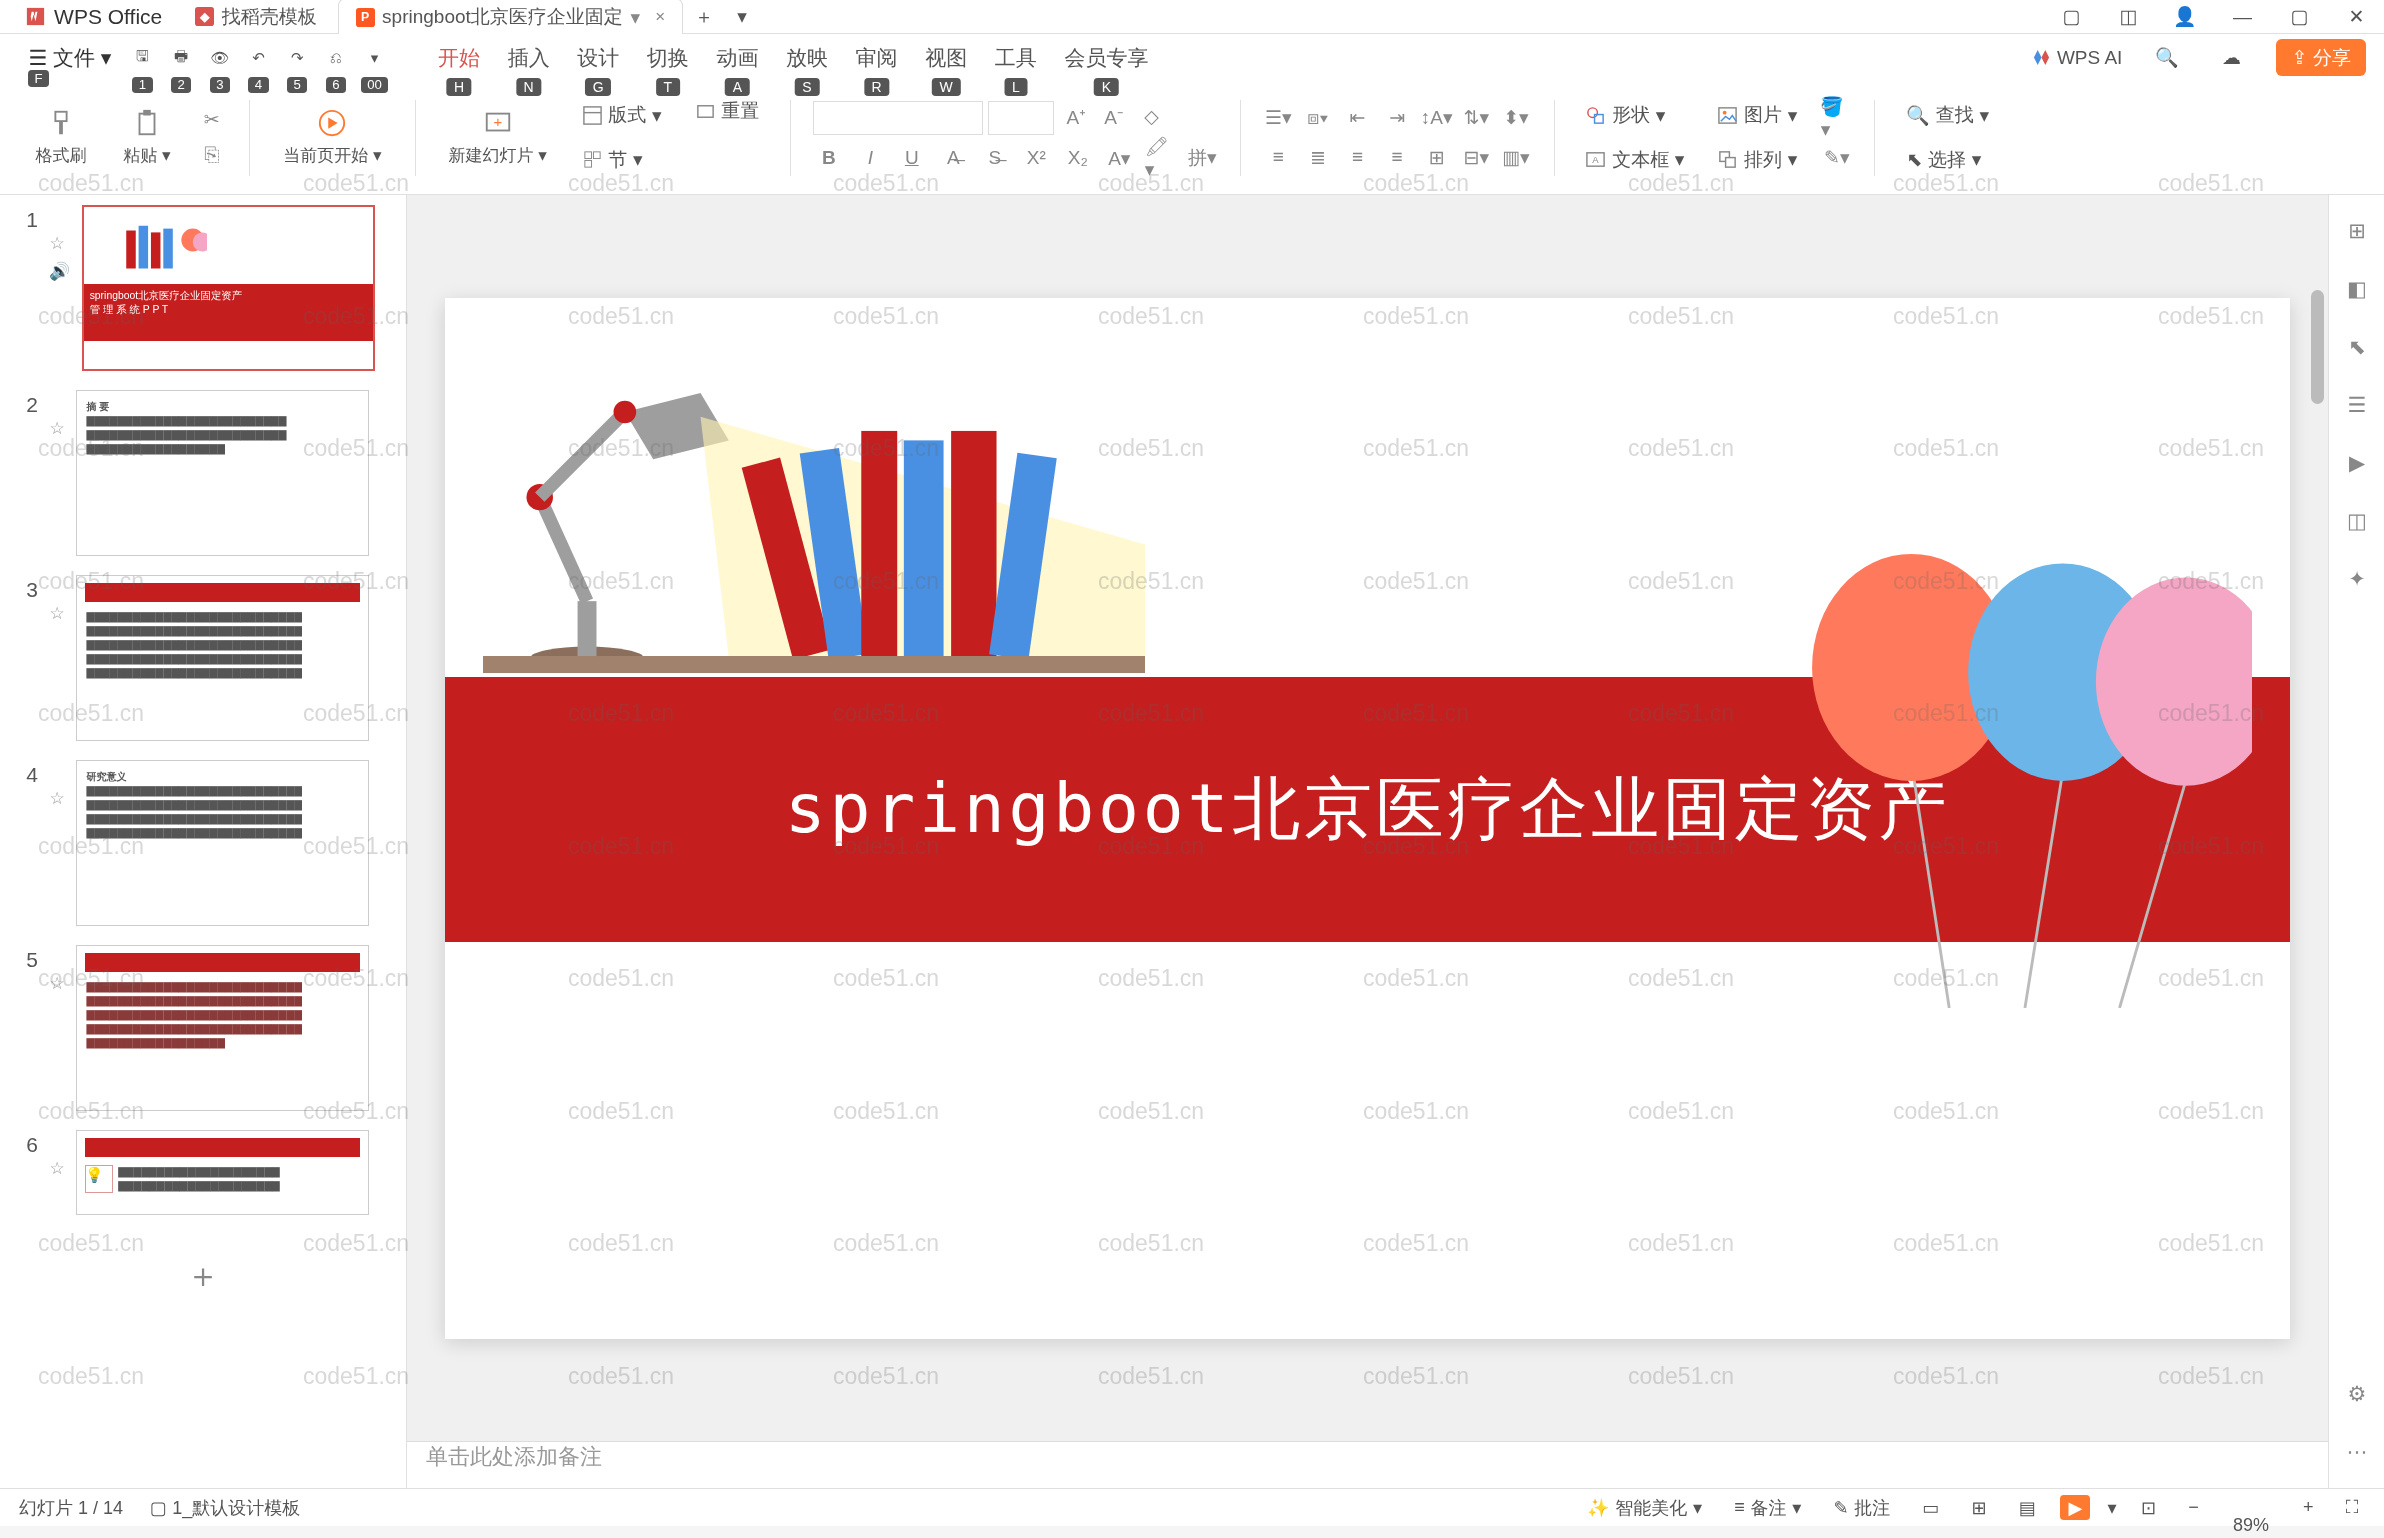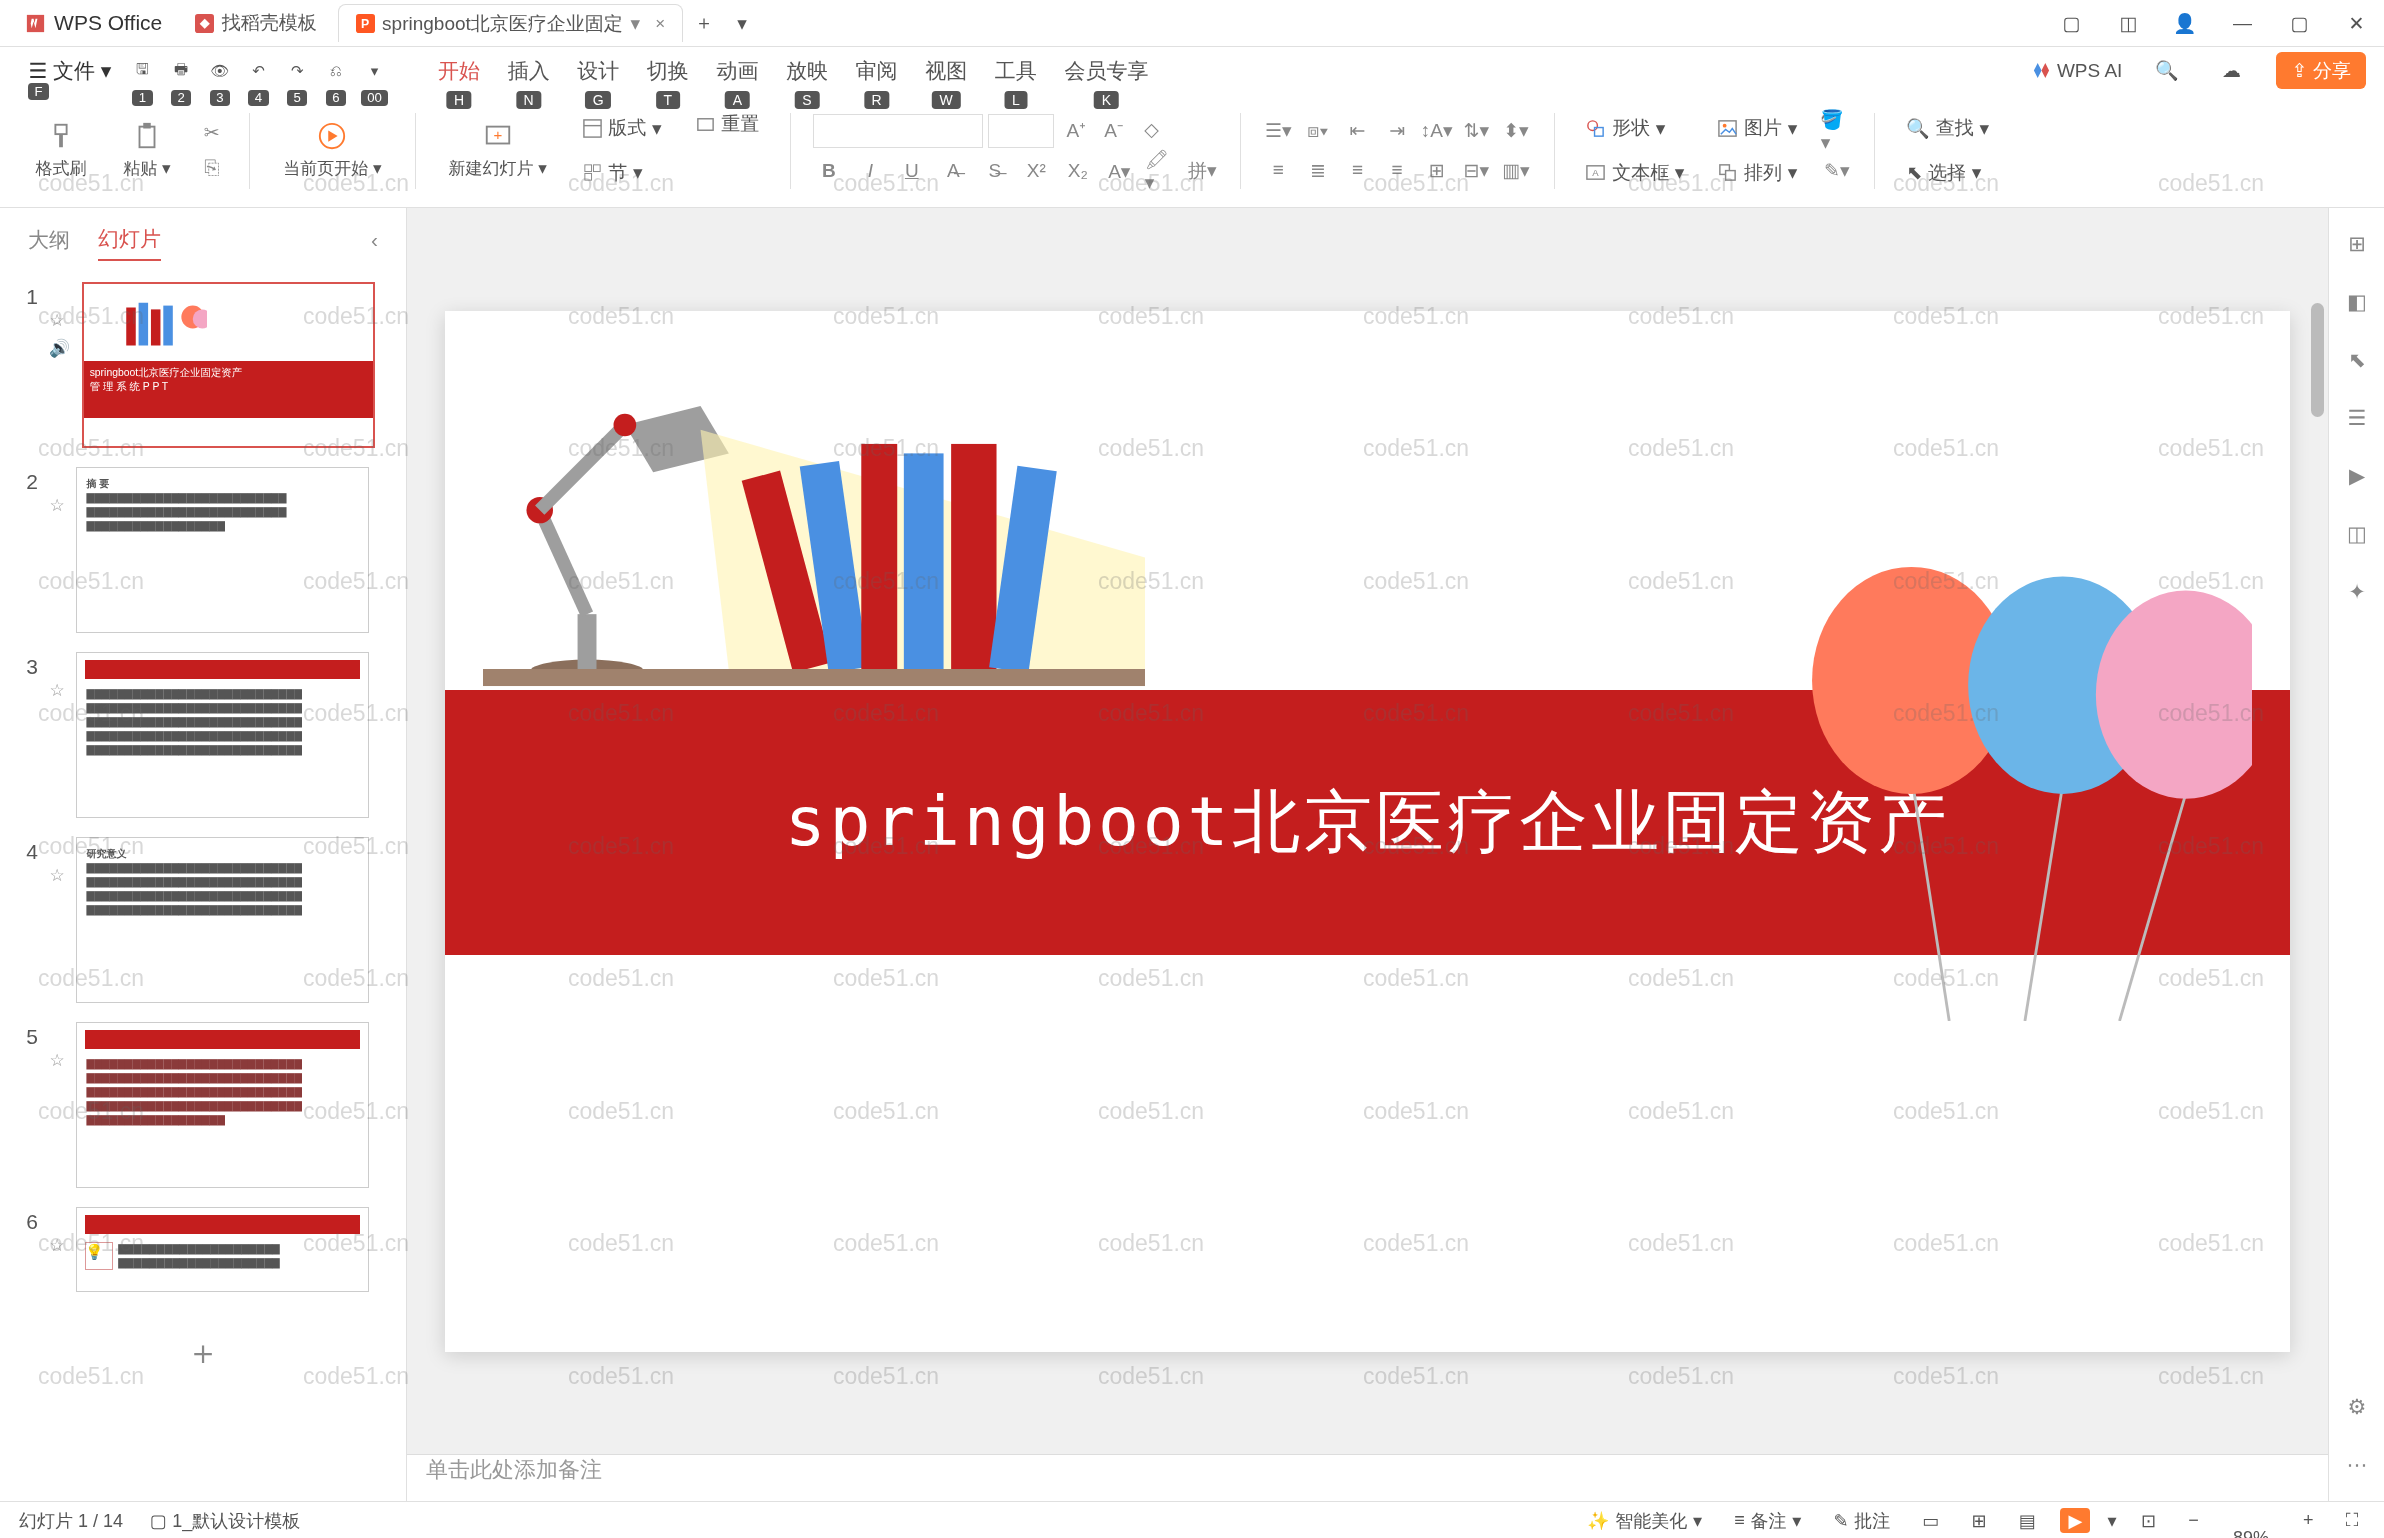--- a/index.html
+++ b/index.html
@@ -1,19 +1,19 @@
 <!DOCTYPE html>
 <html style="font-size:15px"><head>
 <meta charset="utf-8">
 <style>
 * { margin: 0; padding: 0; box-sizing: border-box; font-family: "Microsoft YaHei", sans-serif; }
 body { background: #f5f5f5; width: 2385px; height: 1539px; overflow: hidden; position: relative; }
 
 
-.titlebar { height: 47px; background: #fff; display: flex; align-items: center; padding: 0 9.5px; border-bottom: 0.9px solid #e0e0e0; }
+.titlebar { height: 34px; background: #fff; display: flex; align-items: center; padding: 0 9.5px; border-bottom: 0.9px solid #e0e0e0; }
 .app-logo { display: flex; align-items: center; gap: 7.6px; padding: 0 14px; font-size: 21px; color: #333; }
 .app-logo svg { width: 23px; height: 23px; }
 .title-tab { height: 38px; padding: 0 17px; display: flex; align-items: center; gap: 7.6px; font-size: 19px; color: #555; border-radius: 7.6px 7.6px 0 0; margin: 0 1.9px; cursor: pointer; }
 .title-tab.active { background: #fff; border: 0.9px solid #ddd; border-bottom: none; }
 .title-tab .tab-icon { width: 19px; height: 19px; border-radius: 2.8px; display: flex; align-items: center; justify-content: center; color: #fff; font-size: 12.3px; font-weight: bold; }
 .title-tab .close { margin-left: 7.6px; color: #888; font-size: 17px; }
 .titlebar-right { margin-left: auto; display: flex; gap: 19px; align-items: center; }
 .win-btn { width: 38px; height: 38px; display: flex; align-items: center; justify-content: center; color: #555; cursor: pointer; font-size: 19px; }
 
 
@@ -328,25 +328,20 @@
     <div class="ribbon-label-btn">
       <span>⬉</span>
       <span>选择</span> ▾
     </div>
   </div>
 </div>
 
 <div class="main">
 
   <div class="slide-panel">
-    <div class="panel-tabs">
-      <div class="panel-tab">大纲</div>
-      <div class="panel-tab active">幻灯片</div>
-      <div class="panel-collapse">‹</div>
-    </div>
     <div class="slides-list">
       <div class="slide-item">
         <div class="slide-num">1</div>
         <div class="slide-icons">
             <span>☆</span>
             <span>🔊</span>
           </div>
         <div class="slide-thumb selected">
           <div style="position:absolute;top:14px;left:9.5px;width:114px;height:52px">
             <svg viewBox="0 0 120 55">

